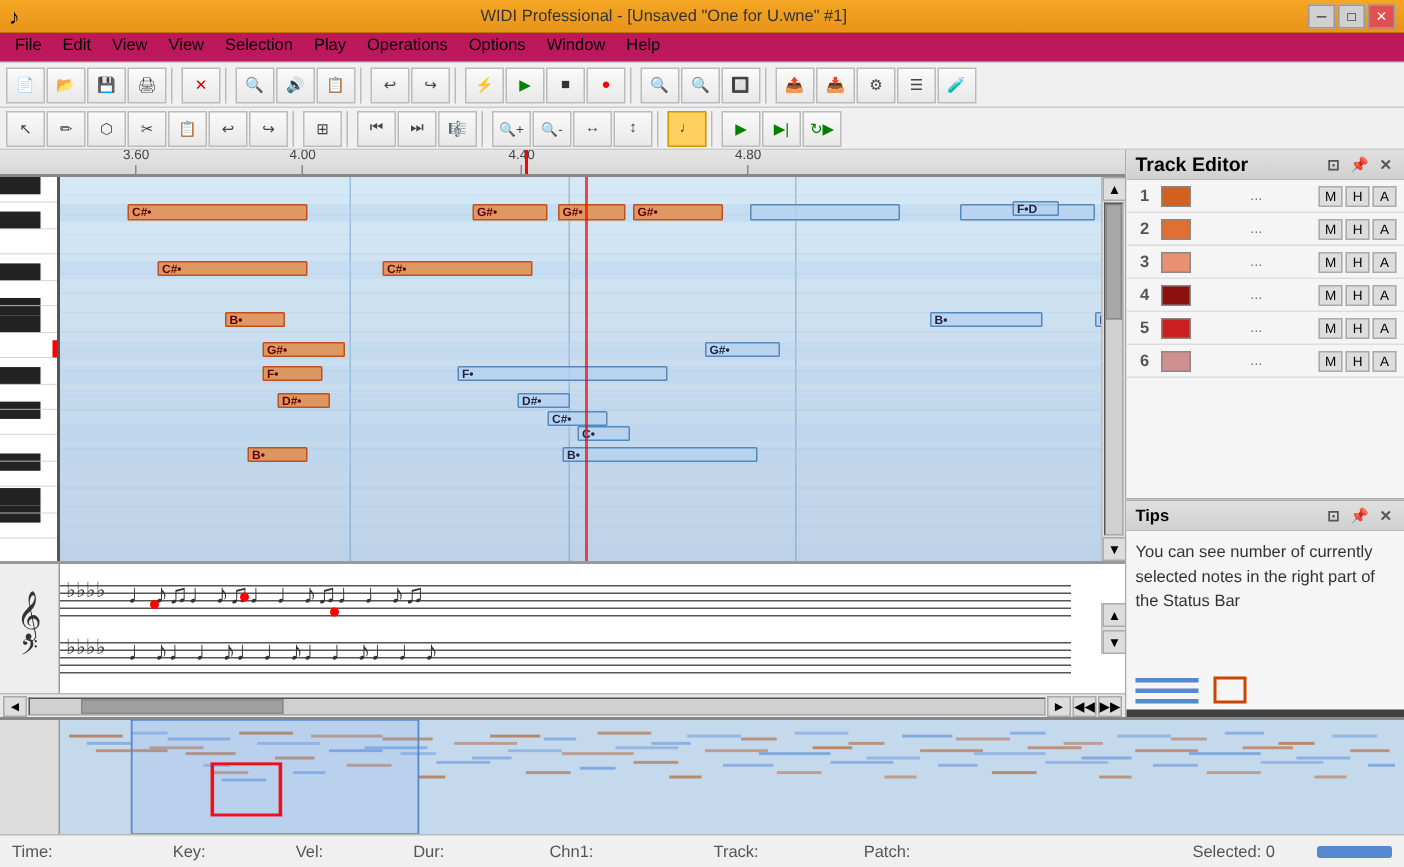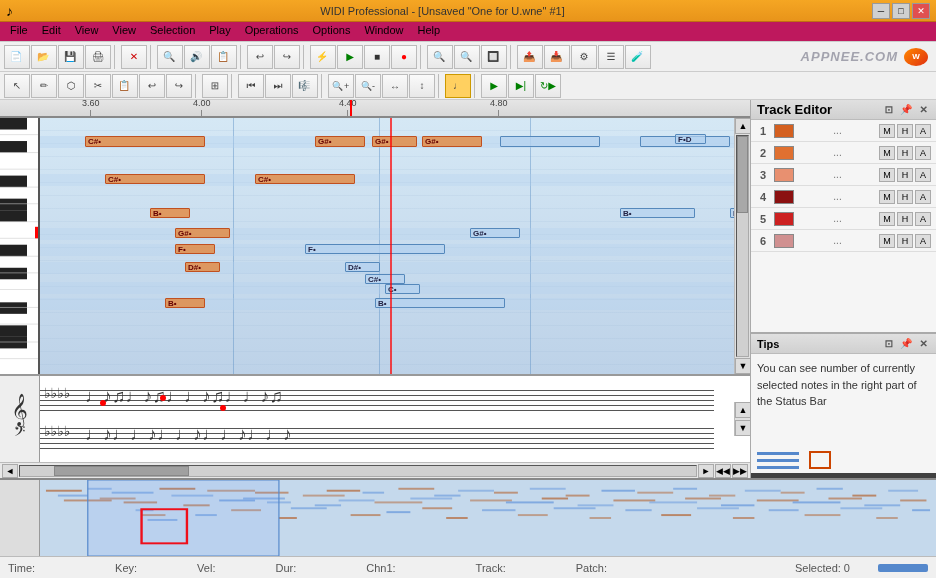--- a/index.html
+++ b/index.html
@@ -378,24 +378,20 @@
     <div class="tb-btn">🔍</div>
     <div class="tb-btn">🔍</div>
     <div class="tb-btn">🔲</div>
     <div class="tb-sep"></div>
     <div class="tb-btn">📤</div>
     <div class="tb-btn">📥</div>
     <div class="tb-btn">⚙</div>
     <div class="tb-btn">☰</div>
     <div class="tb-btn">🧪</div>
 
-    <div style="flex:1;display:flex;justify-content:flex-end;align-items:center;margin-right:4px;">
-      <span style="font-size:13px;font-weight:bold;color:rgba(100,100,120,0.55);letter-spacing:1px;font-style:italic;">APPNEE.COM</span>
-      <span style="margin-left:6px;width:24px;height:18px;background:linear-gradient(135deg,#ff8800,#e03010);border-radius:50%;display:inline-flex;align-items:center;justify-content:center;color:white;font-size:8px;font-weight:bold;">W</span>
-    </div>
   </div>
 
   <div class="toolbar2">
     <div class="tb-btn">↖</div>
     <div class="tb-btn">✏</div>
     <div class="tb-btn">⬡</div>
     <div class="tb-btn">✂</div>
     <div class="tb-btn">📋</div>
     <div class="tb-btn">↩</div>
     <div class="tb-btn">↪</div>

